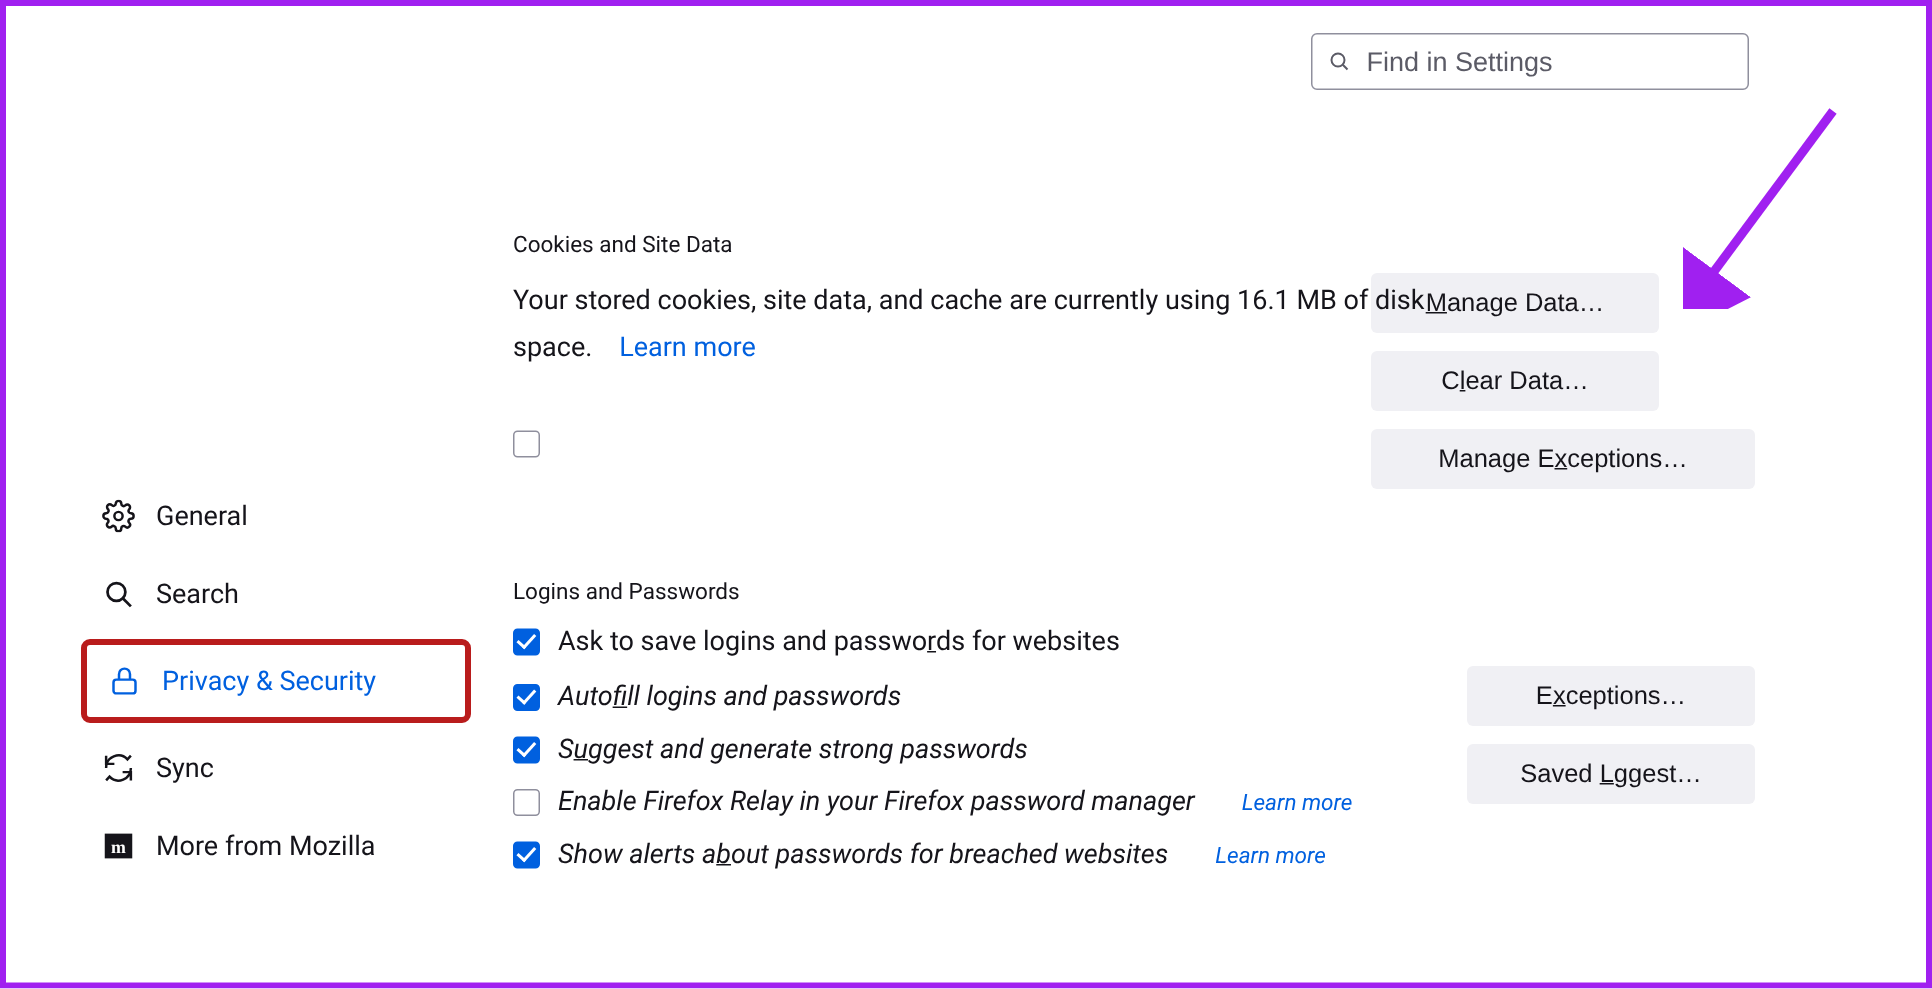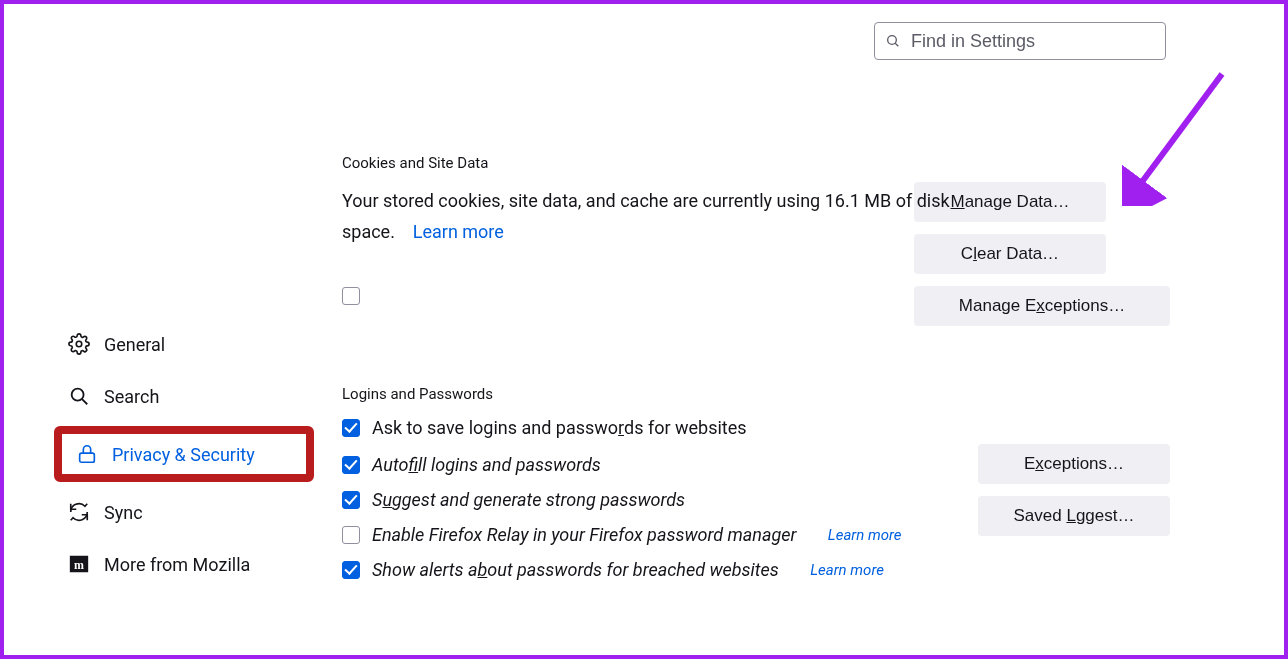--- a/index.html
+++ b/index.html
@@ -10,21 +10,21 @@
   
   .topsearch { position: absolute; top: 18px; right: 118px; width: 292px; height: 38px; border: 1px solid #8f8f9d; border-radius: 4px; display: flex; align-items: center; gap: 8px; padding: 0 10px; color: #5b5b66; }
   .topsearch svg { width: 16px; height: 16px; stroke: #5b5b66; }
   .topsearch input { border: none; outline: none; flex: 1; font-size: 18px; color: #b91c1c; background: transparent; }
   .topsearch input::placeholder { color: #5b5b66; }
 
   
   .sidebar { width: 260px; padding-top: 75px; }
   .navitem { display: flex; align-items: center; gap: 14px; height: 44px; border-radius: 6px; padding: 0 14px; margin: 8px 0; font-size: 18px; cursor: pointer; }
   .navitem svg { width: 22px; height: 22px; }
-  .navitem.active { border: 8px solid #b91c1c; color: #0060df; height: 56px; }
+  .navitem.active { border: 4px solid #b91c1c; color: #0060df; height: 56px; }
   .navitem.active svg { color: #0060df; }
 
   
   .main { flex: 1; padding-top: 130px; padding-left: 28px; position: relative; }
   .section-title { font-size: 15px; font-weight: 400; margin: 0 0 14px 0; }
   .section-text { font-size: 18px; line-height: 1.7; color: #15141a; max-width: 610px; }
   .link { color: #0060df; text-decoration: none; cursor: pointer; }
   .row { display: flex; align-items: center; gap: 12px; margin: 10px 0; }
   .row.indent { margin-left: 30px; }
   .cb { width: 18px; height: 18px; border: 1.5px solid #8f8f9d; border-radius: 3px; display: inline-flex; align-items: center; justify-content: center; flex-shrink: 0; cursor: pointer; }

